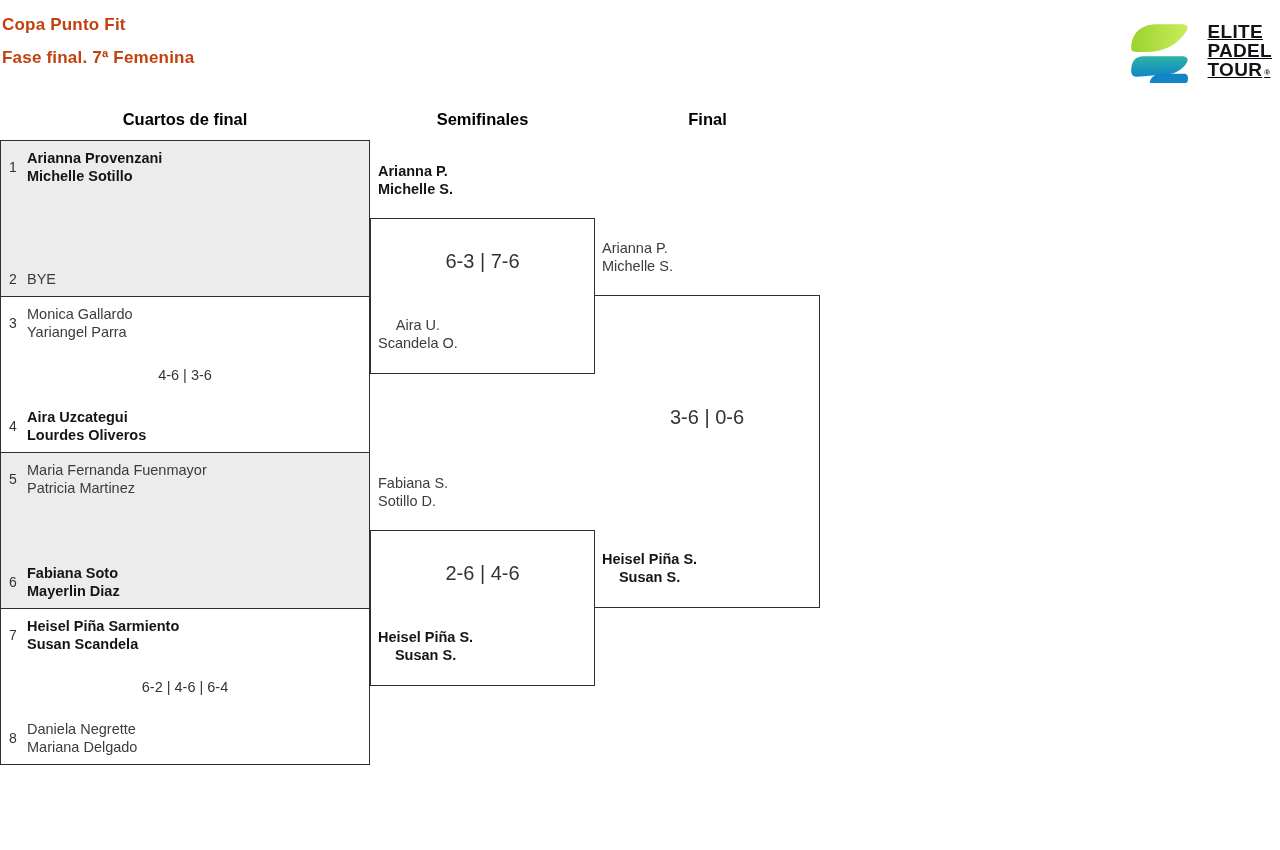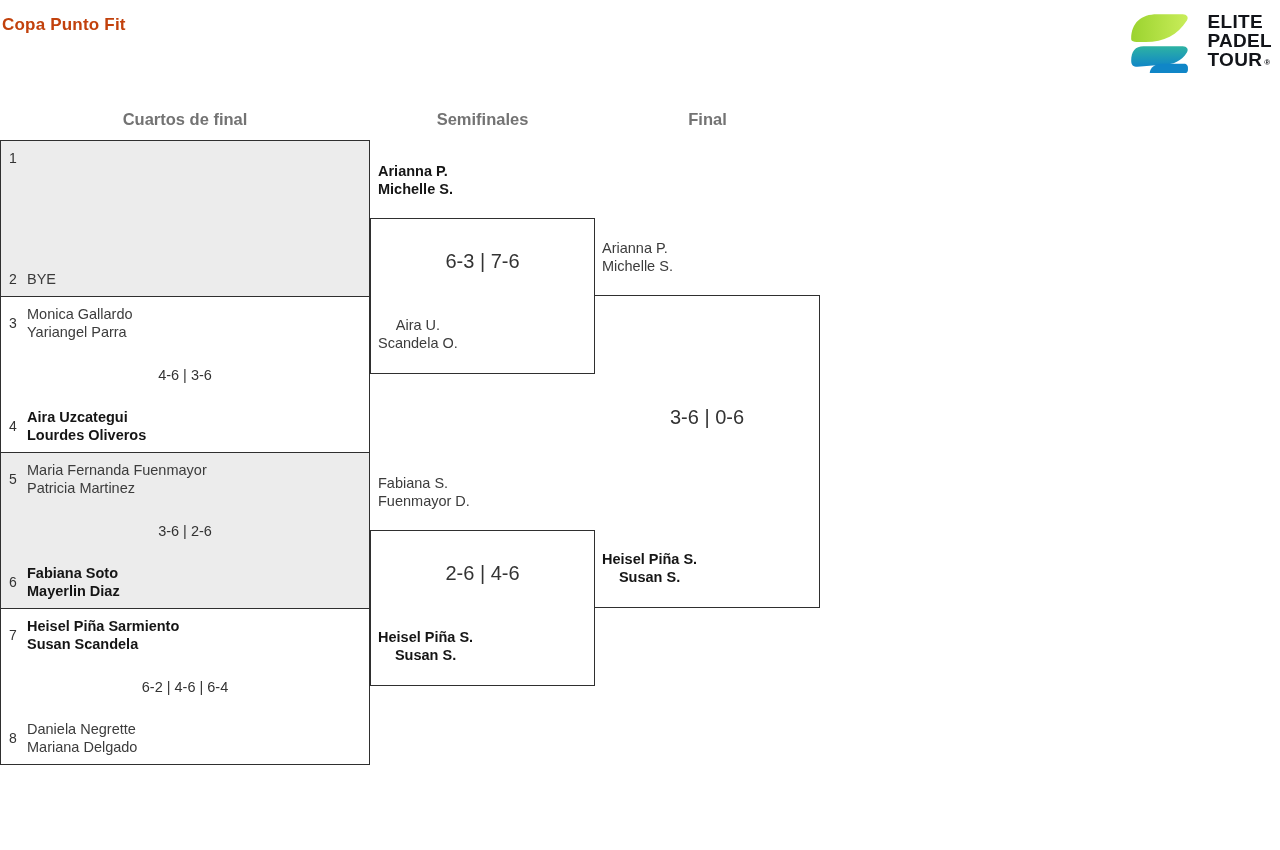--- a/index.html
+++ b/index.html
@@ -5,27 +5,27 @@
   html,body{margin:0;padding:0;}
   body{
     width:1280px;height:850px;background:#ffffff;overflow:hidden;
     font-family:"Liberation Sans",sans-serif;position:relative;
     -webkit-font-smoothing:antialiased;
   }
   .abs{position:absolute;}
 
   
   .title{left:2px;top:8px;font-size:17px;font-weight:700;color:#c2410c;line-height:33px;letter-spacing:.2px;}
-  .logo{right:8px;top:7px;display:flex;gap:17px;align-items:flex-start;}
+  .logo{right:8px;top:17px;display:flex;gap:17px;align-items:flex-start;text-decoration:underline;}
   .logo-icon svg{width:66px;height:66px;display:block;}
   .logo-text{font-weight:800;font-size:19px;line-height:19px;color:#121419;letter-spacing:.3px;padding-top:5px;}
   .reg{font-size:8px;font-weight:700;margin-left:2px;vertical-align:1px;}
 
   
-  .col-header{top:110px;text-align:center;font-size:16.5px;font-weight:600;color:#737373;}
+  .col-header{top:110px;text-align:center;font-size:16.5px;font-weight:600;color:#000000;}
   .colh-qf{left:0;width:370px;}
   .colh-sf{left:370px;width:225px;}
   .colh-f{left:595px;width:225px;}
 
   
   .qf-block{left:0;width:370px;height:157px;border:1px solid #2f2f2f;box-sizing:border-box;}
   .qf-gray{background:#ececec;}
   .qf-white{background:#ffffff;}
   .qf-team{position:absolute;left:8px;display:flex;align-items:center;gap:9px;}
   .qf-team.top{top:8px;}
@@ -44,20 +44,21 @@
   .team-inside-bottom{position:absolute;bottom:21px;left:7px;text-align:center;}
   .box-score{position:absolute;left:0;width:100%;text-align:center;font-size:20px;color:#333;}
 </style>
 </head>
 <body>
 
 <div>
 
   <div class="abs title">
     <div>Copa Punto Fit</div>
+    <div>Fase final. 7ª Femenina</div>
   </div>
 
   <div class="abs logo">
     <div class="logo-icon">
       <svg viewBox="0 0 64 64" xmlns="http://www.w3.org/2000/svg" aria-hidden="true">
         <defs>
           <linearGradient id="gLime" x1="0" y1="0" x2="1" y2="0">
             <stop offset="0" stop-color="#9bd32f"></stop>
               <stop offset="1" stop-color="#c9ed5a"></stop>
           </linearGradient>
@@ -78,20 +79,24 @@
     </div>
   </div>
 
   <div class="abs col-header colh-qf">Cuartos de final</div>
   <div class="abs col-header colh-sf">Semifinales</div>
   <div class="abs col-header colh-f">Final</div>
 
   <div class="abs qf-block qf-gray" style="top:140px">
     <div class="qf-team top">
       <span class="seed">1</span>
+      <div class="team-lines winner">
+        <div>Arianna Provenzani</div>
+        <div>Michelle Sotillo</div>
+      </div>
     </div>
     <div class="qf-score"></div>
     <div class="qf-team bottom">
       <span class="seed">2</span>
       <div class="team-lines">
         <div>BYE</div>
         <div></div>
       </div>
     </div>
   </div>
@@ -115,21 +120,20 @@
   </div>
 
   <div class="abs qf-block qf-gray" style="top:452px">
     <div class="qf-team top">
       <span class="seed">5</span>
       <div class="team-lines">
         <div>Maria Fernanda Fuenmayor</div>
         <div>Patricia Martinez</div>
       </div>
     </div>
-    <div class="qf-score">3-6 | 2-6</div>
     <div class="qf-team bottom">
       <span class="seed">6</span>
       <div class="team-lines winner">
         <div>Fabiana Soto</div>
         <div>Mayerlin Diaz</div>
       </div>
     </div>
   </div>
 
   <div class="abs qf-block qf-white" style="top:608px">
@@ -158,21 +162,21 @@
     <div class="box-score" style="top:31px">6-3 | 7-6</div>
     <div class="team-inside-bottom team-lines">
       <div>Aira U.</div>
       <div>Scandela O.</div>
     </div>
   </div>
 
   <div class="abs sf-box" style="top:530px">
     <div class="team-above team-lines">
       <div>Fabiana S.</div>
-      <div>Fuenmayor D.</div>
+      <div>Sotillo D.</div>
     </div>
     <div class="box-score" style="top:31px">2-6 | 4-6</div>
     <div class="team-inside-bottom team-lines winner">
       <div>Heisel Piña S.</div>
       <div>Susan S.</div>
     </div>
   </div>
 
   <div class="abs final-box">
     <div class="team-above team-lines">

